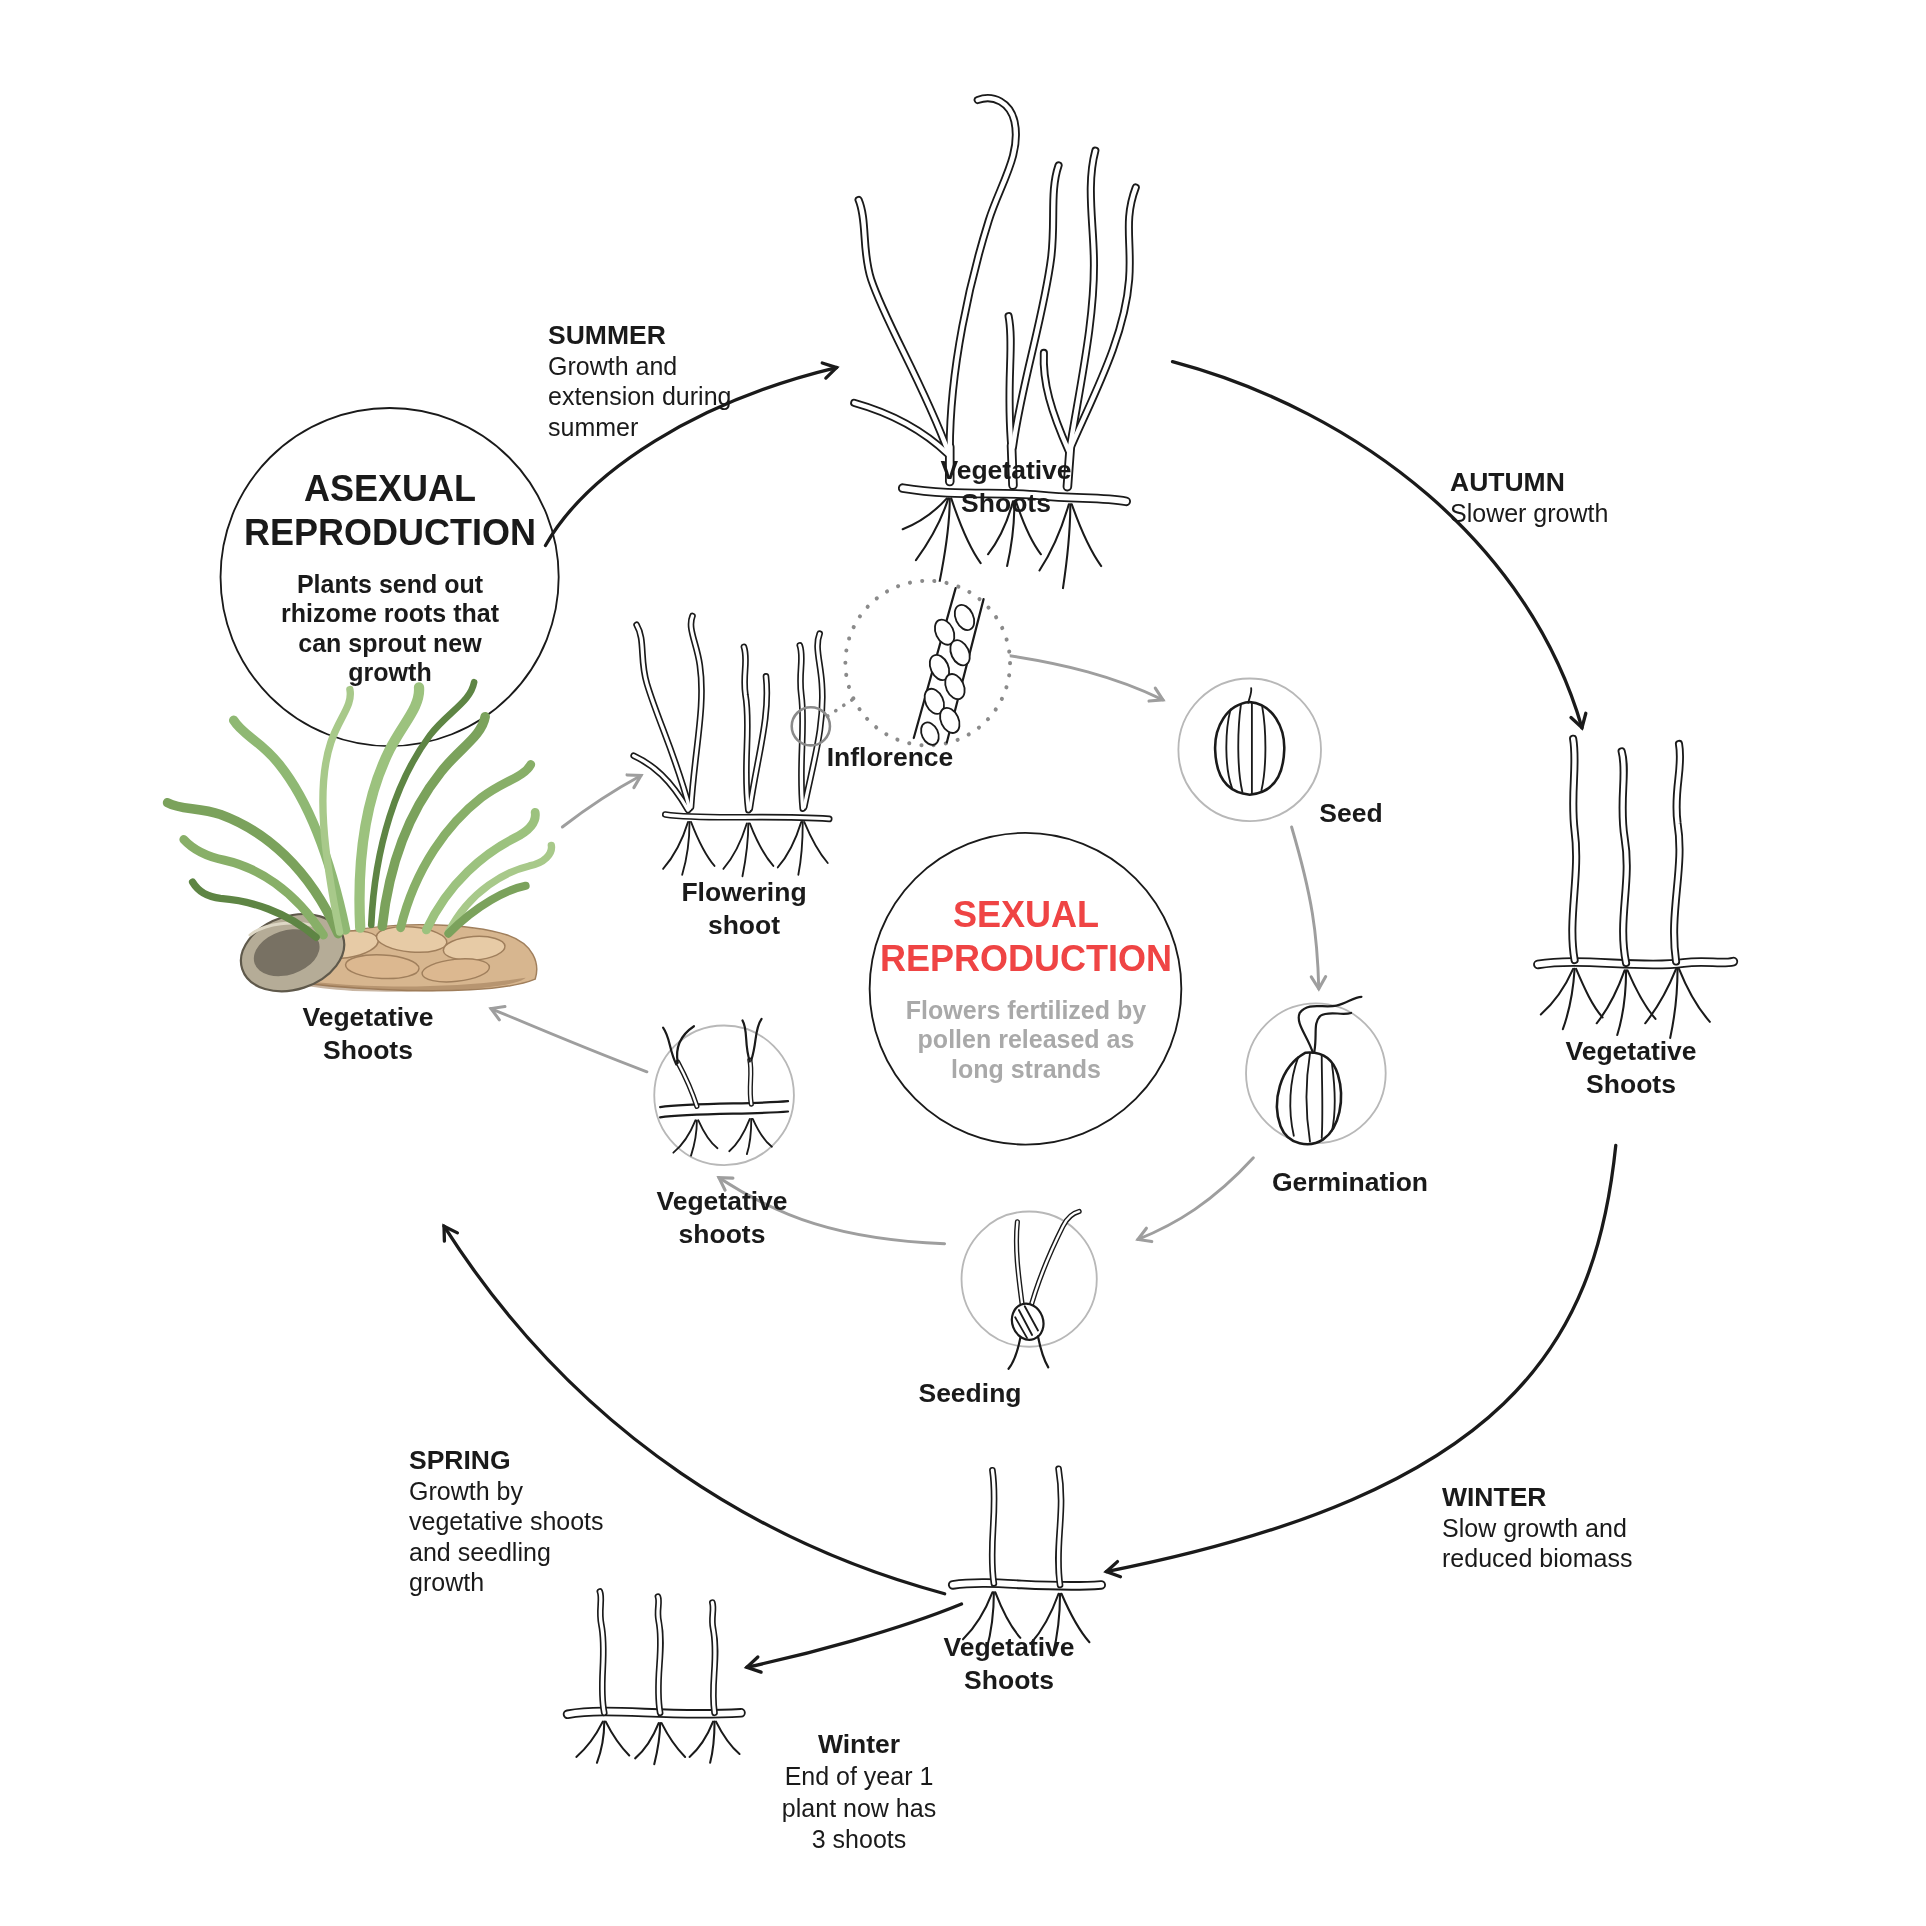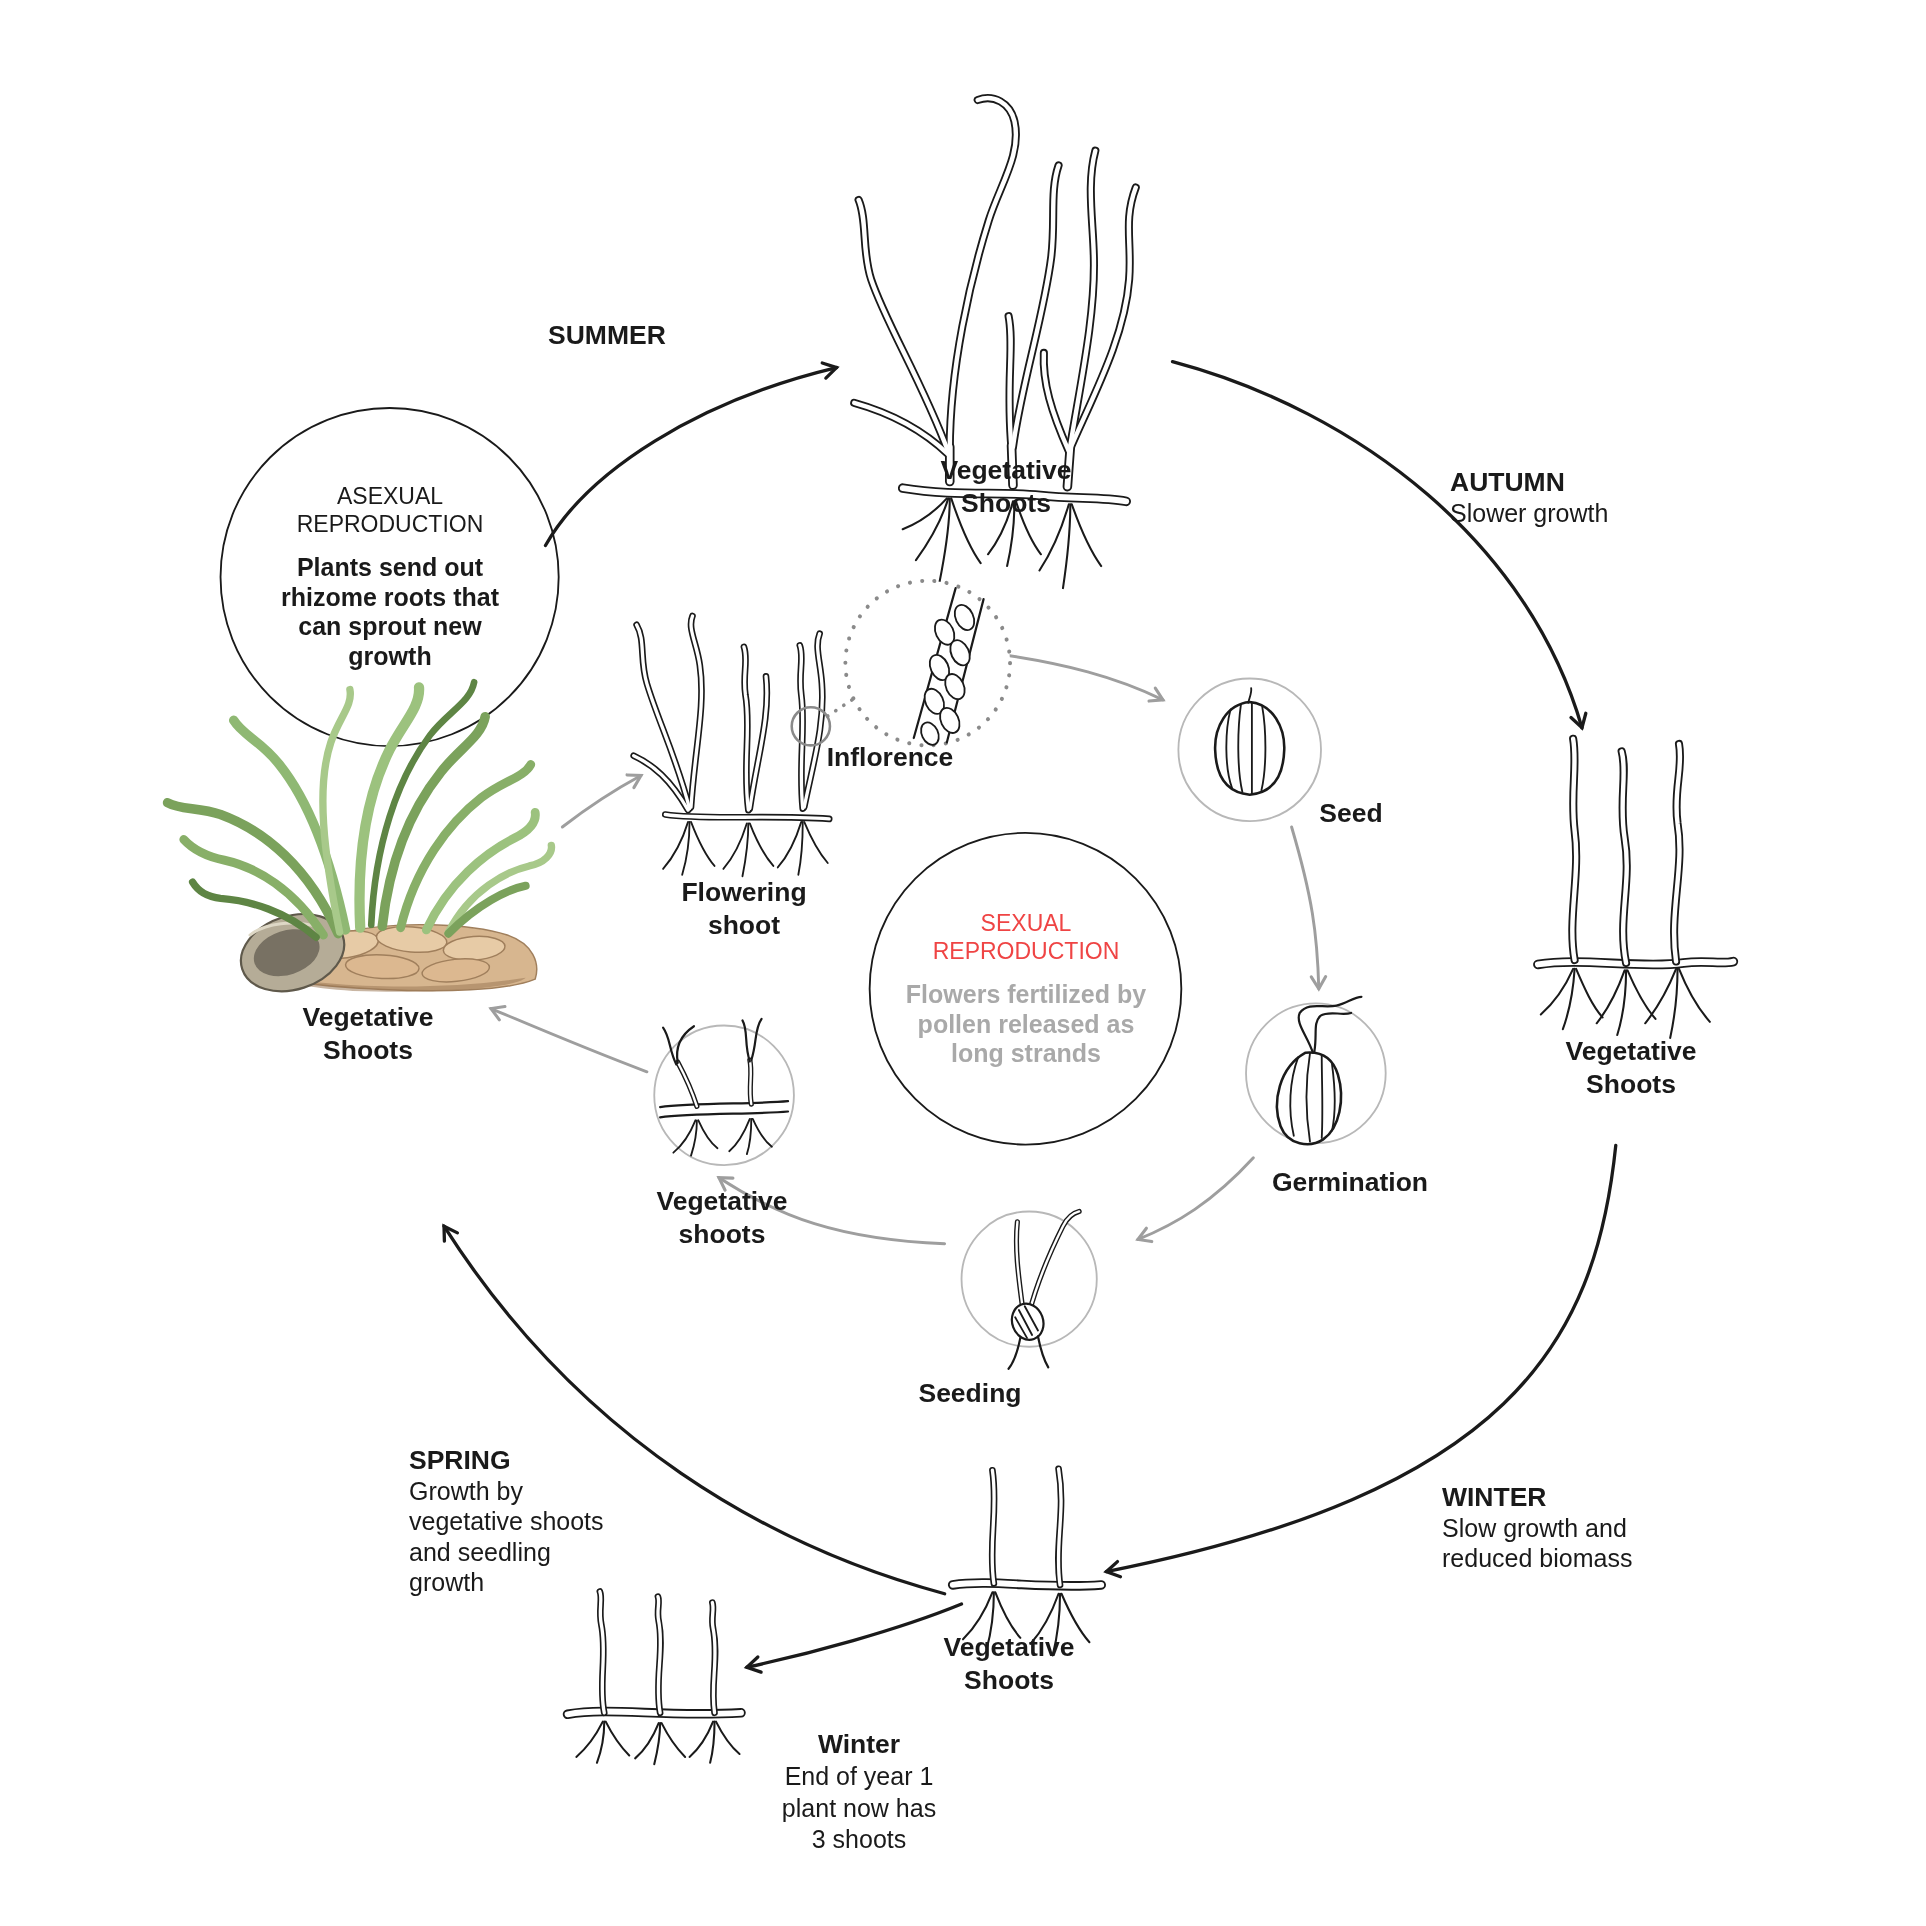--- a/index.html
+++ b/index.html
@@ -9,21 +9,21 @@
 
   
   .season{position:absolute;white-space:pre-line;font-size:25px;line-height:1.22;}
   .season .t{font-weight:700;font-size:26.5px;display:block;}
   .node-label{position:absolute;transform:translateX(-50%);text-align:center;
     font-weight:700;font-size:26.5px;line-height:1.25;white-space:pre-line;}
   .note{position:absolute;transform:translateX(-50%);text-align:center;
     font-size:25px;line-height:1.25;white-space:pre-line;}
   .note .t{font-weight:700;font-size:26.5px;display:block;}
   .circle-text{position:absolute;transform:translate(-50%,-50%);text-align:center;white-space:pre-line;}
-  .circle-text .ct{font-weight:400;font-size:23px;line-height:1.22;display:block;}
+  .circle-text .ct{font-weight:700;font-size:36px;line-height:1.22;display:block;}
   .circle-text .cb{font-size:25px;line-height:1.18;display:block;margin-top:1px;font-weight:bold;}
   .gray-title{color:#ef4444;}
   .gray-body{color:#a9a9a9;}
 
   
   .ba{stroke:#1a1a1a;stroke-width:4.5;fill:none;stroke-linecap:round;}
   .ga{stroke:#9e9e9e;stroke-width:4;fill:none;stroke-linecap:round;}
   .ln{stroke:#1a1a1a;stroke-width:3;fill:none;stroke-linecap:round;}
   .ln25{stroke:#1a1a1a;stroke-width:2.5;fill:none;stroke-linecap:round;}
   .rt{stroke:#1a1a1a;stroke-width:2.8;fill:none;stroke-linecap:round;}
@@ -369,21 +369,23 @@
 
   <div class="circle-text" style="left:1026px;top:989px;">
     <span class="ct gray-title">SEXUAL
 REPRODUCTION</span>
     <span class="cb gray-body">Flowers fertilized by
 pollen released as
 long strands</span>
   </div>
 
   <div class="season" style="left:548px;top:288px;">
-    <span class="t">SUMMER</span>
+    <span class="t">SUMMER</span><span>Growth and
+extension during
+summer</span>
   </div>
 
   <div class="season" style="left:1450px;top:435px;">
     <span class="t">AUTUMN</span><span>Slower growth</span>
   </div>
 
   <div class="season" style="left:1442px;top:1450px;">
     <span class="t">WINTER</span><span>Slow growth and
 reduced biomass</span>
   </div>

